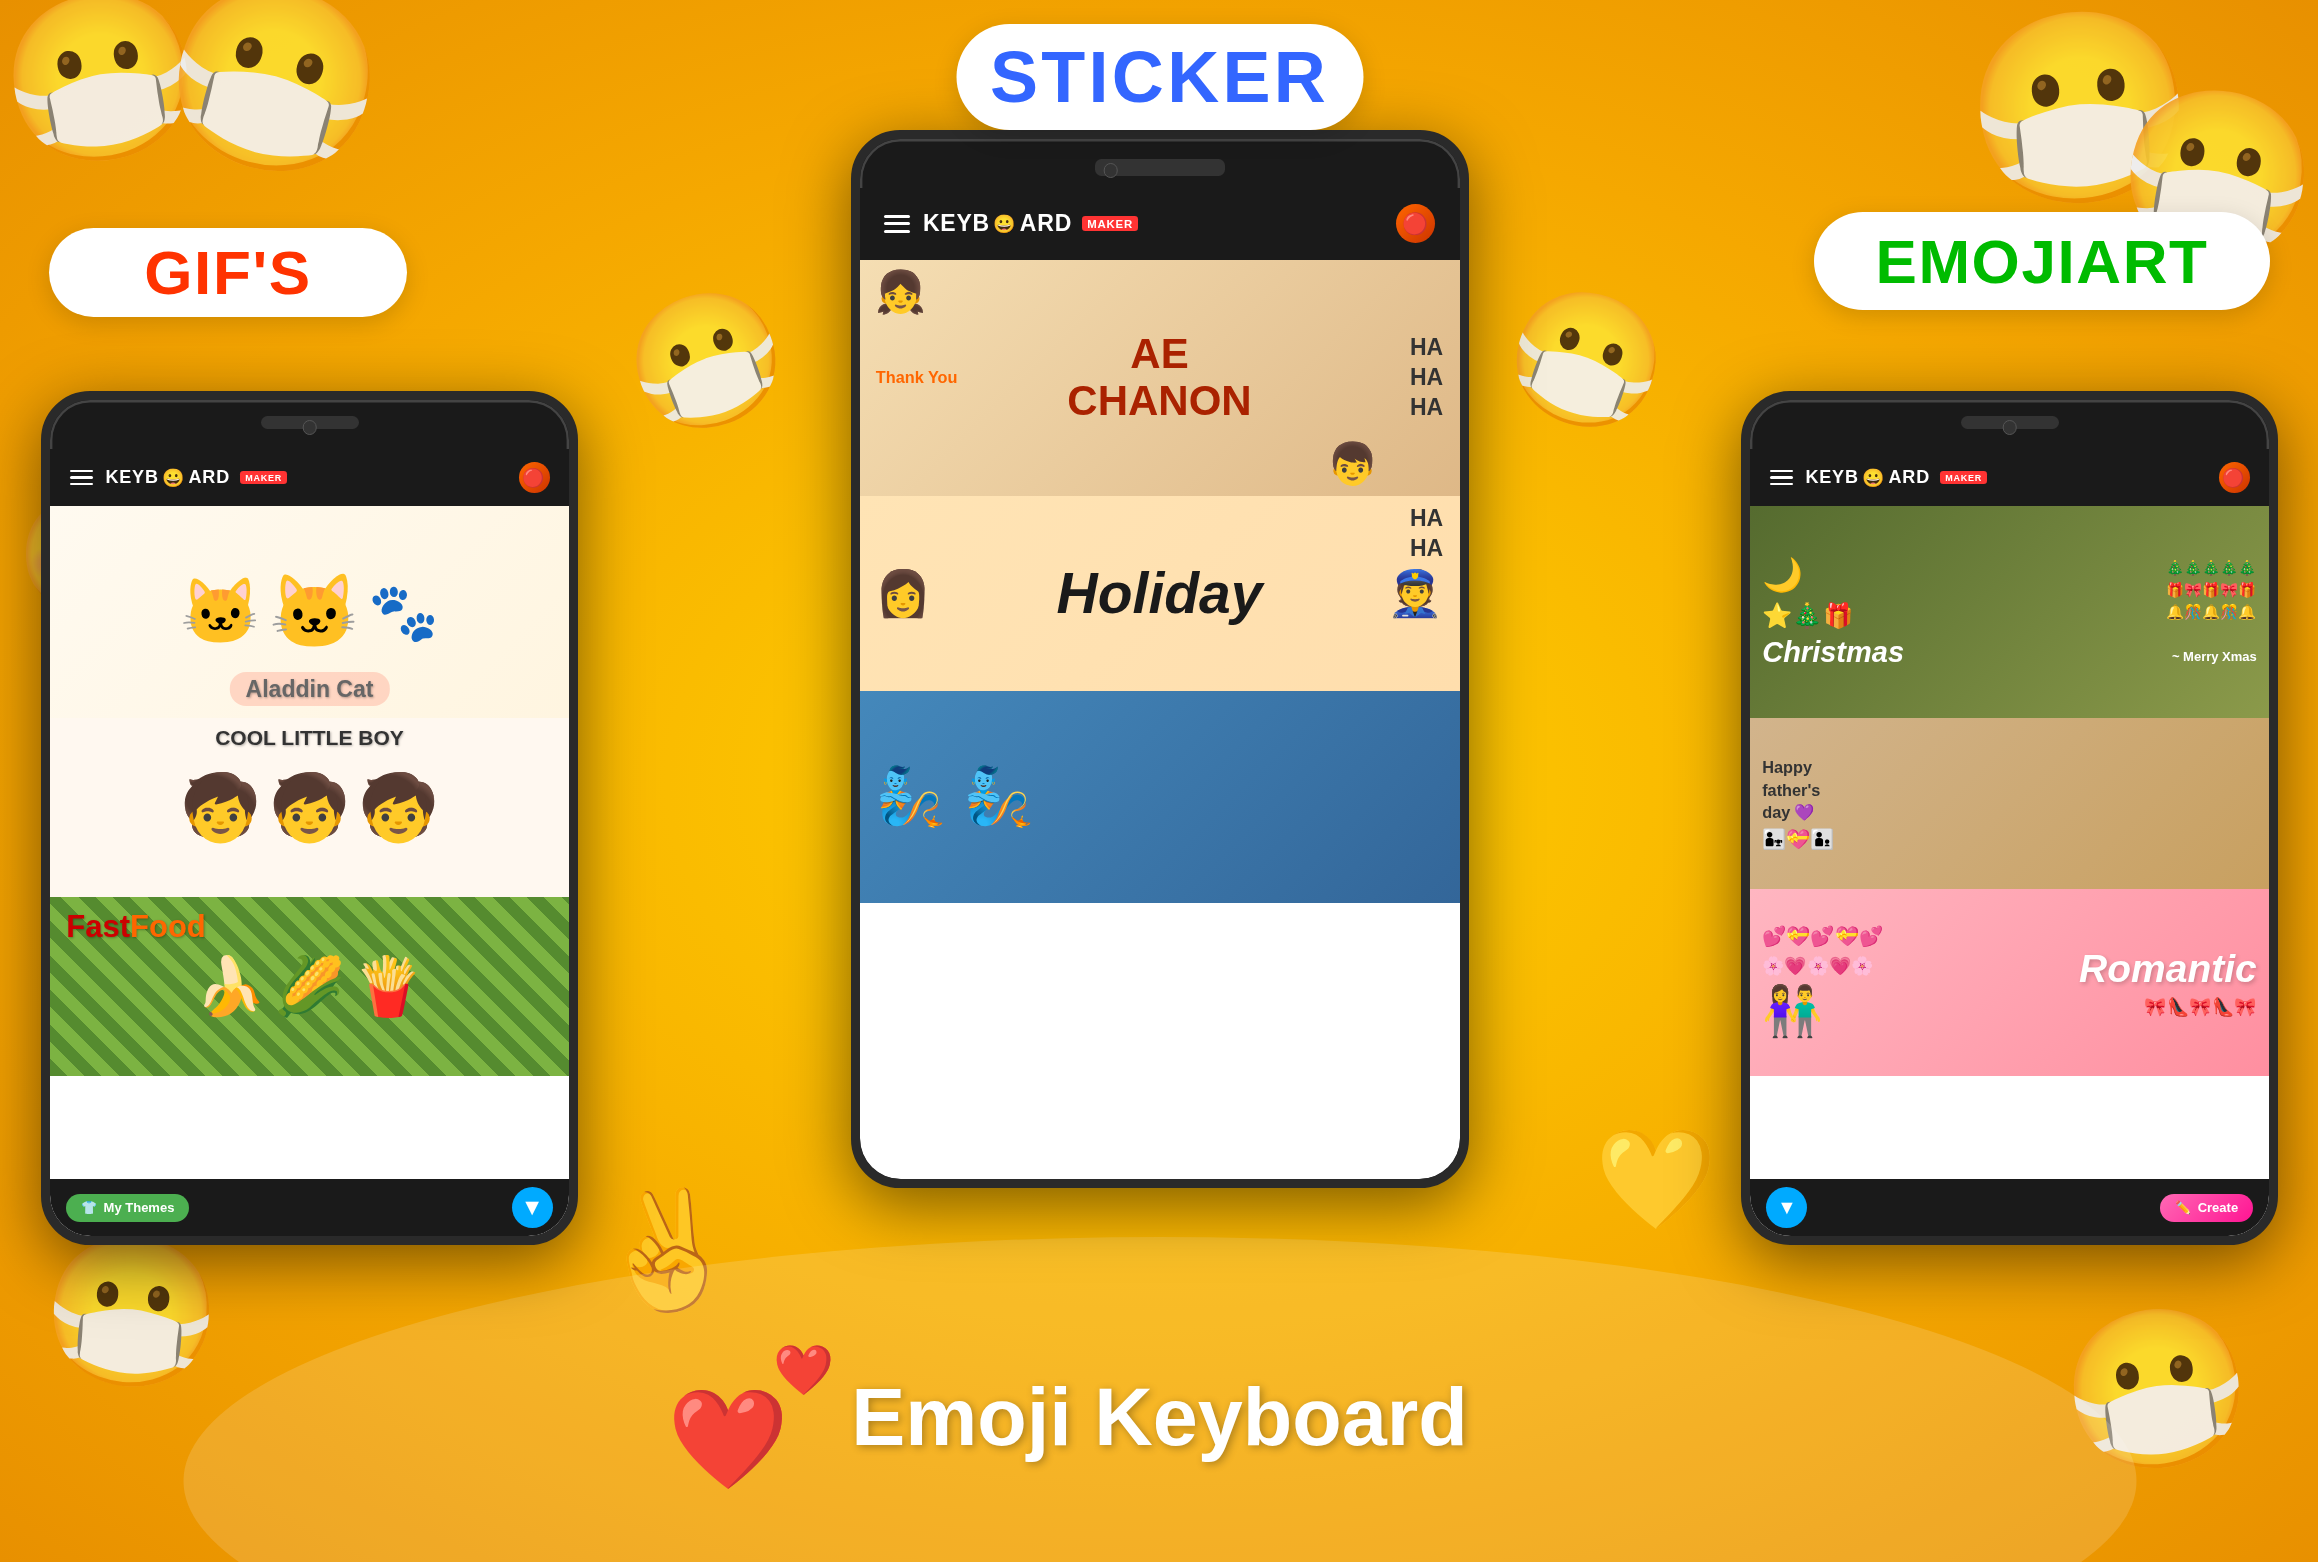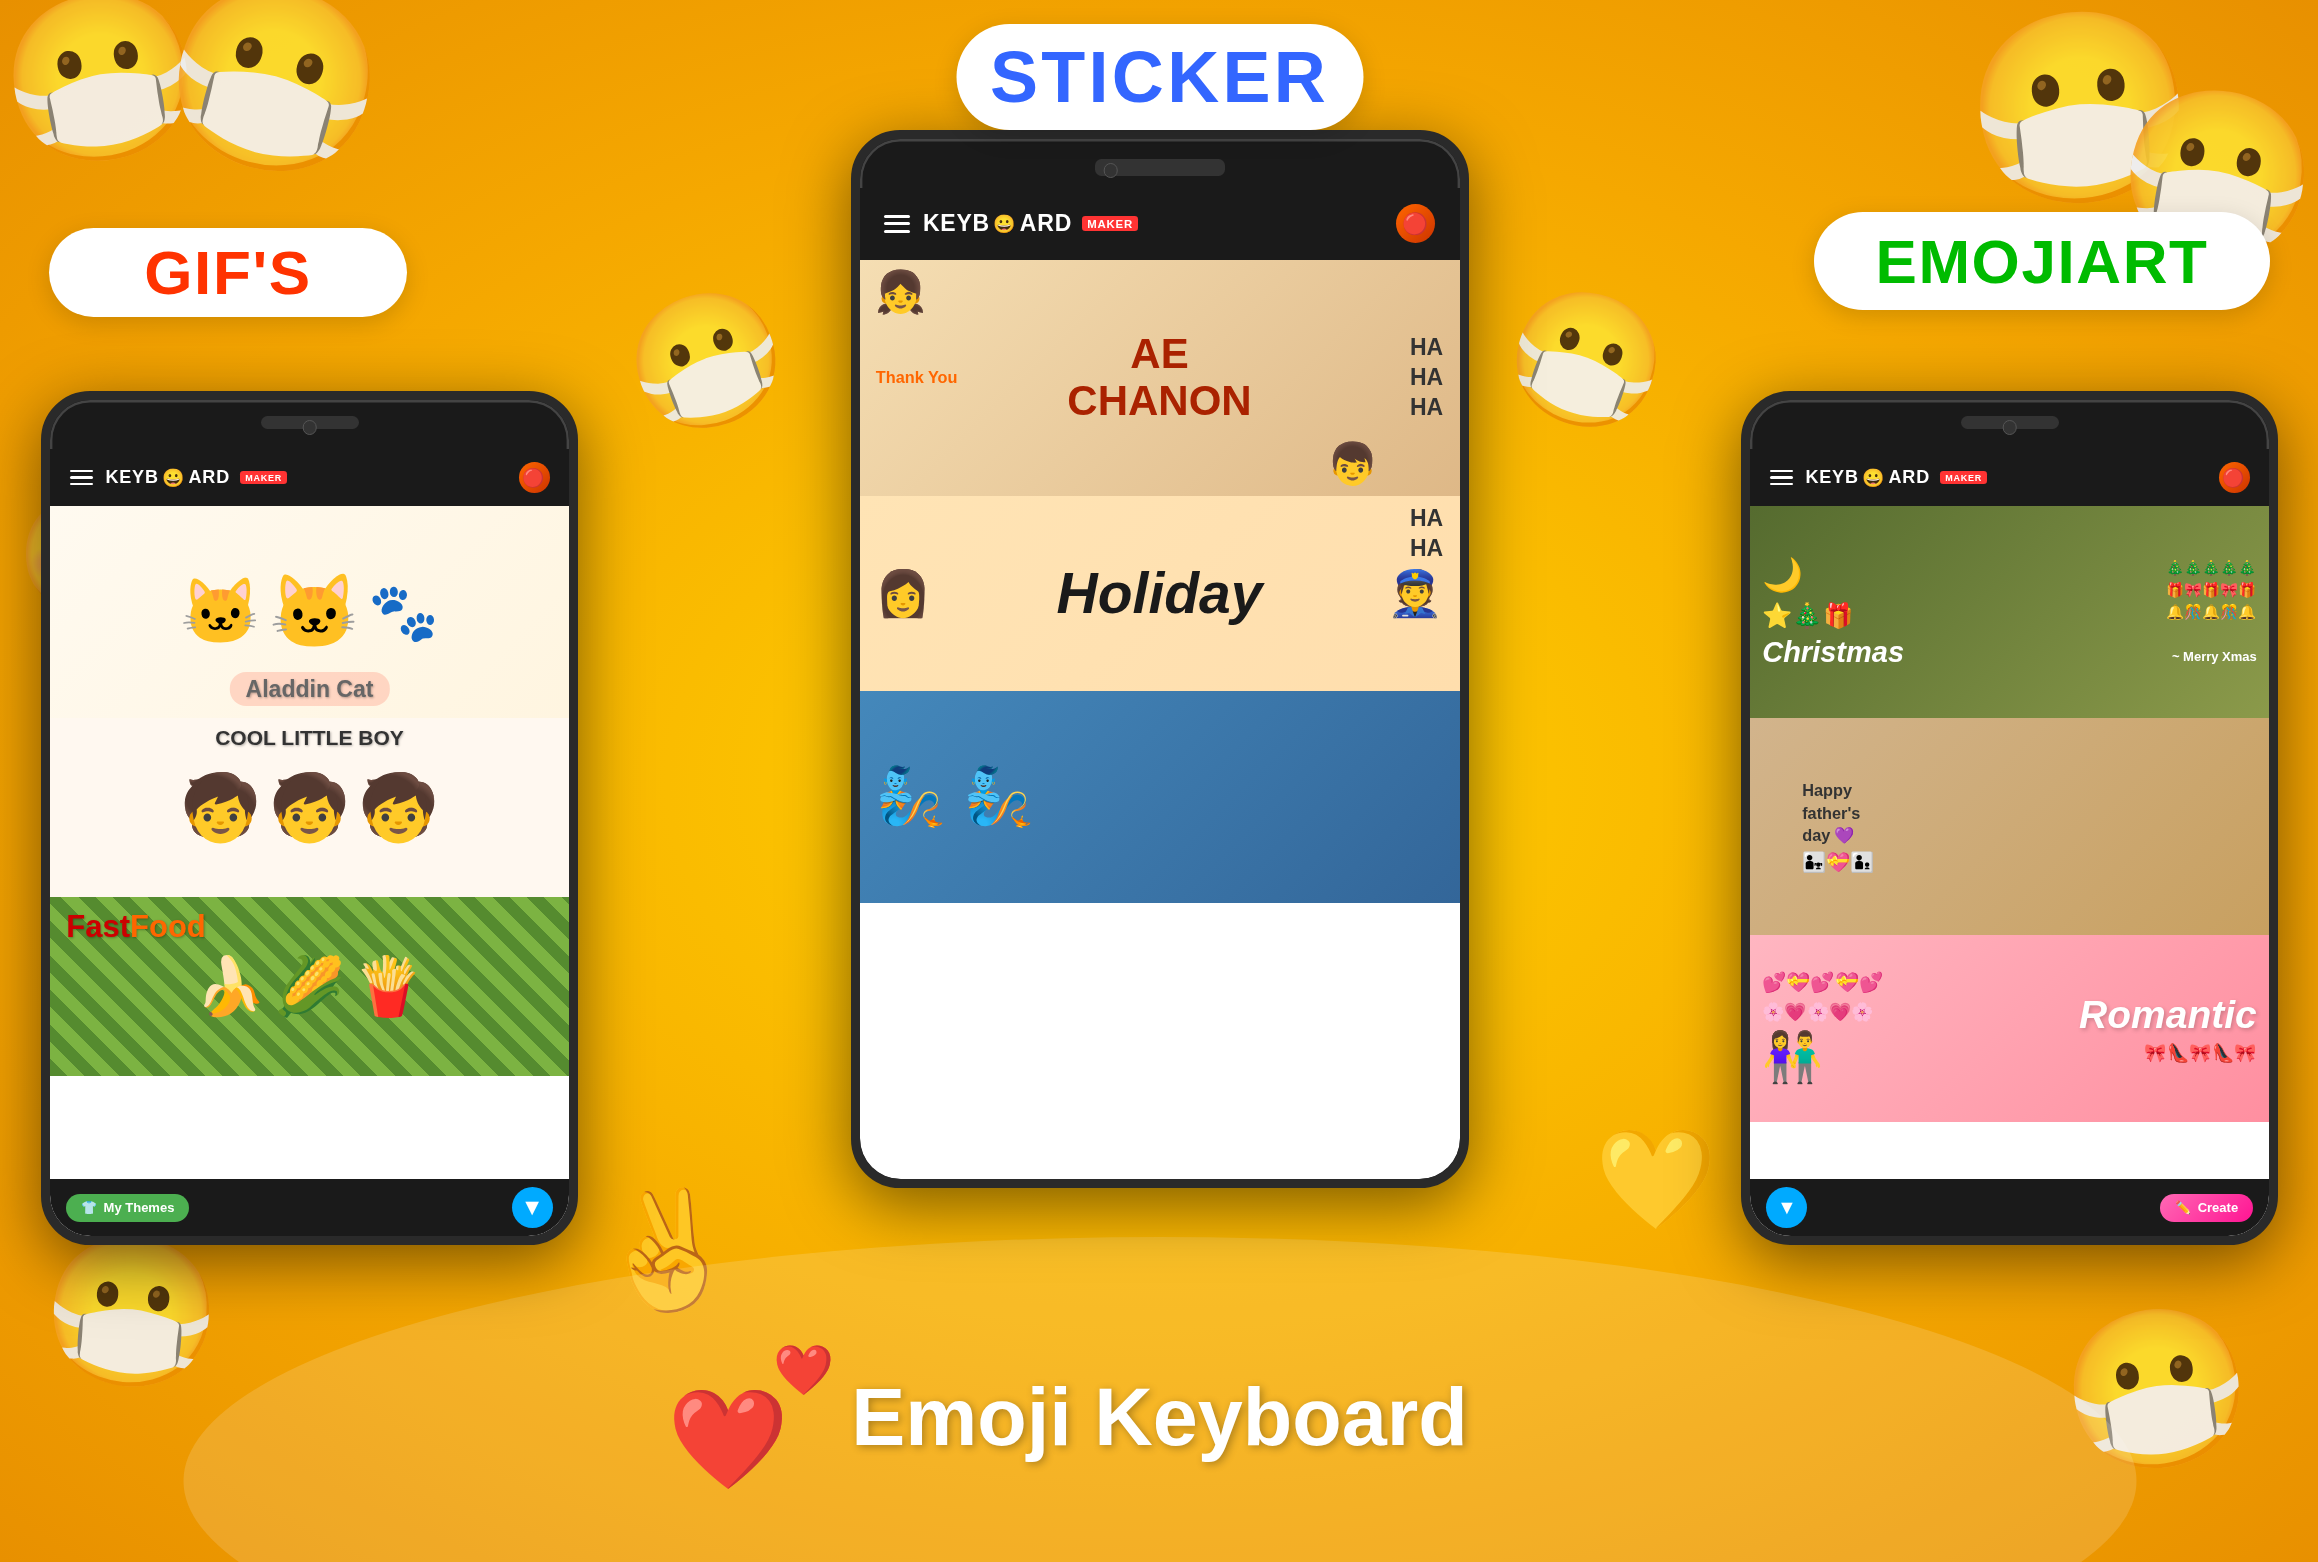--- a/index.html
+++ b/index.html
@@ -573,21 +573,21 @@
           <span style="font-size:24.4px;">⭐🎄🎁</span>
           <div style="font-size:29px; font-weight:700; color:white; font-style:italic;">Christmas</div>
         </div>
         <div style="flex:1; text-align:right; font-size:18px; line-height:1.5;">
           <div style="color:#FFD700; font-size:14.6px;">🎄🎄🎄🎄🎄<br>🎁🎀🎁🎀🎁<br>🔔🎊🔔🎊🔔</div>
           <div style="font-size:13px; color:white; margin-top:23px;">~ Merry Xmas</div>
         </div>
       </div>
     </div>
 
-    <div class="sticker-card days-card" style="height:217px; background:linear-gradient(135deg, #D2B48C, #C8A060);padding-left:40px;">
+    <div class="sticker-card days-card" style="height:171px; background:linear-gradient(135deg, #D2B48C, #C8A060);">
       <div style="position:relative; z-index:2; width:100%; height:100%; display:flex; align-items:center; padding:12.2px;">
         <div style="flex:1;">
           <div style="font-size:16.3px; color:#333; font-weight:600; line-height:1.4;">Happy<br>father's<br>day 💜</div>
           <div style="font-size:19.5px; margin-top:4.1px;">👨‍👧💝👨‍👦</div>
         </div>
       </div>
     </div>
 
     <div class="sticker-card romantic-card" style="height:187px; background:linear-gradient(135deg, #FFB6C1, #FF8FA0);">
       <div style="position:relative; z-index:2; width:100%; height:100%; display:flex; align-items:center; padding:12.2px;">

